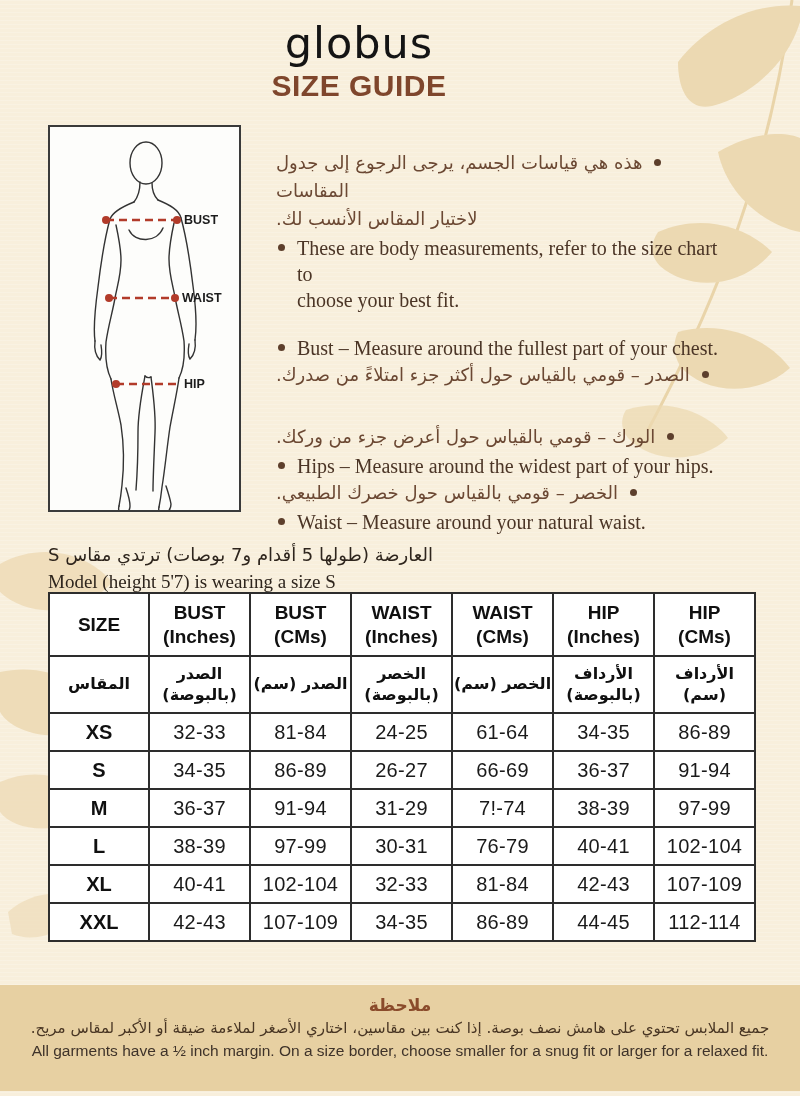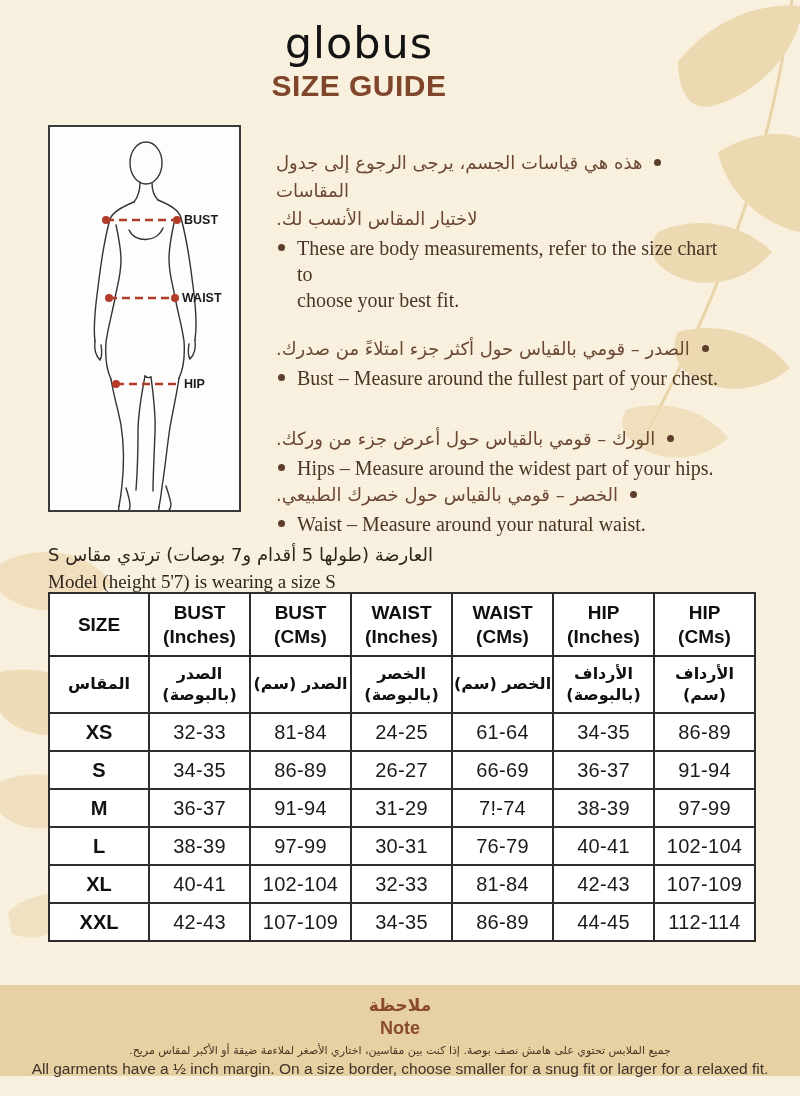--- a/index.html
+++ b/index.html
@@ -36,25 +36,25 @@
   .size-table { position:absolute; left:48px; top:592px; border-collapse:collapse; table-layout:fixed;
                 width:706px; background:#ffffff; }
   .size-table th, .size-table td { border:2px solid #2d2d2d; text-align:center; vertical-align:middle; padding:0; }
   .r-en-h { height:63px; } .r-ar-h { height:57px; } .r-data { height:38px; }
   .en-h { font:800 19px/1.25 "Liberation Sans", sans-serif; color:#101010; white-space:pre-line; }
   .ar-h { direction:rtl; font-size:16px; line-height:1.3; font-weight:bold;
           font-family:"DejaVu Sans", sans-serif; color:#101010; white-space:pre-line; }
   .size-cell { font:800 20px "Liberation Sans", sans-serif; color:#101010; }
   .val-cell { font:400 20px "Liberation Sans", sans-serif; color:#1a1a1a; letter-spacing:.3px; }
 
-  .note { position:absolute; left:0; top:985px; width:800px; height:91px; background:#e7d0a2; text-align:center; }
+  .note { position:absolute; left:0; top:985px; width:800px; height:106px; background:#e7d0a2; text-align:center; }
   .note-title-ar { direction:rtl; font-weight:bold; font-size:17px; line-height:1.25;
                    font-family:"DejaVu Sans", sans-serif; color:#8a4b2b; padding-top:10px; }
   .note-title-en { font:800 18px/1.35 "Liberation Sans", sans-serif; color:#8a4b2b; }
-  .note-ar { direction:rtl; font-size:11px; line-height:1.45; font-family:"DejaVu Sans", sans-serif;
+  .note-ar { direction:rtl; font-size:15px; line-height:1.45; font-family:"DejaVu Sans", sans-serif;
              color:#483523; margin-top:2px; padding:0 16px; }
   .note-en { font:15.5px/1.4 "Liberation Sans", sans-serif; color:#3f332a; padding:0 0; }
 </style>
 </head>
 <body>
 
 <div id="page">
 
   <svg class="deco" style="top:0; right:0;" width="270" height="480" viewBox="0 0 270 480">
     <path d="M262,0 C244,130 208,262 118,430" stroke="#e9d4a9" stroke-width="3" fill="none"></path>
@@ -125,22 +125,22 @@
   </div>
 
   <div class="bullets">
     <div class="b-group g1">
       <div class="b-item b-ar"><span class="dot"></span><span class="txt">هذه هي قياسات الجسم، يرجى الرجوع إلى جدول المقاسات
 لاختيار المقاس الأنسب لك.</span></div>
       <div class="b-item b-en"><span class="dot"></span><span class="txt">These are body measurements, refer to the size chart to
 choose your best fit.</span></div>
     </div>
     <div class="b-group g2">
+      <div class="b-item b-en"><span class="dot"></span><span class="txt">Bust – Measure around the fullest part of your chest.</span></div>
       <div class="b-item b-ar"><span class="dot"></span><span class="txt">الصدر – قومي بالقياس حول أكثر جزء امتلاءً من صدرك.</span></div>
-      <div class="b-item b-en"><span class="dot"></span><span class="txt">Bust – Measure around the fullest part of your chest.</span></div>
     </div>
     <div class="b-group">
       <div class="b-item b-ar"><span class="dot"></span><span class="txt">الورك – قومي بالقياس حول أعرض جزء من وركك.</span></div>
       <div class="b-item b-en"><span class="dot"></span><span class="txt">Hips – Measure around the widest part of your hips.</span></div>
     </div>
     <div class="b-group g3">
       <div class="b-item b-ar"><span class="dot"></span><span class="txt">الخصر – قومي بالقياس حول خصرك الطبيعي.</span></div>
       <div class="b-item b-en"><span class="dot"></span><span class="txt">Waist – Measure around your natural waist.</span></div>
     </div>
   </div>
@@ -240,18 +240,17 @@
       <td class="val-cell">34-35</td>
       <td class="val-cell">86-89</td>
       <td class="val-cell">44-45</td>
       <td class="val-cell">112-114</td>
     </tr>
   </tbody>
     </table>
 
   <div class="note">
     <div class="note-title-ar">ملاحظة</div>
-    <div class="note-title-en">Note</div>
     <div class="note-ar">جميع الملابس تحتوي على هامش نصف بوصة. إذا كنت بين مقاسين، اختاري الأصغر لملاءمة ضيقة أو الأكبر لمقاس مريح.</div>
     <div class="note-en">All garments have a ½ inch margin. On a size border, choose smaller for a snug fit or larger for a relaxed fit.</div>
   </div>
 
 </div>
 
 </body></html>

